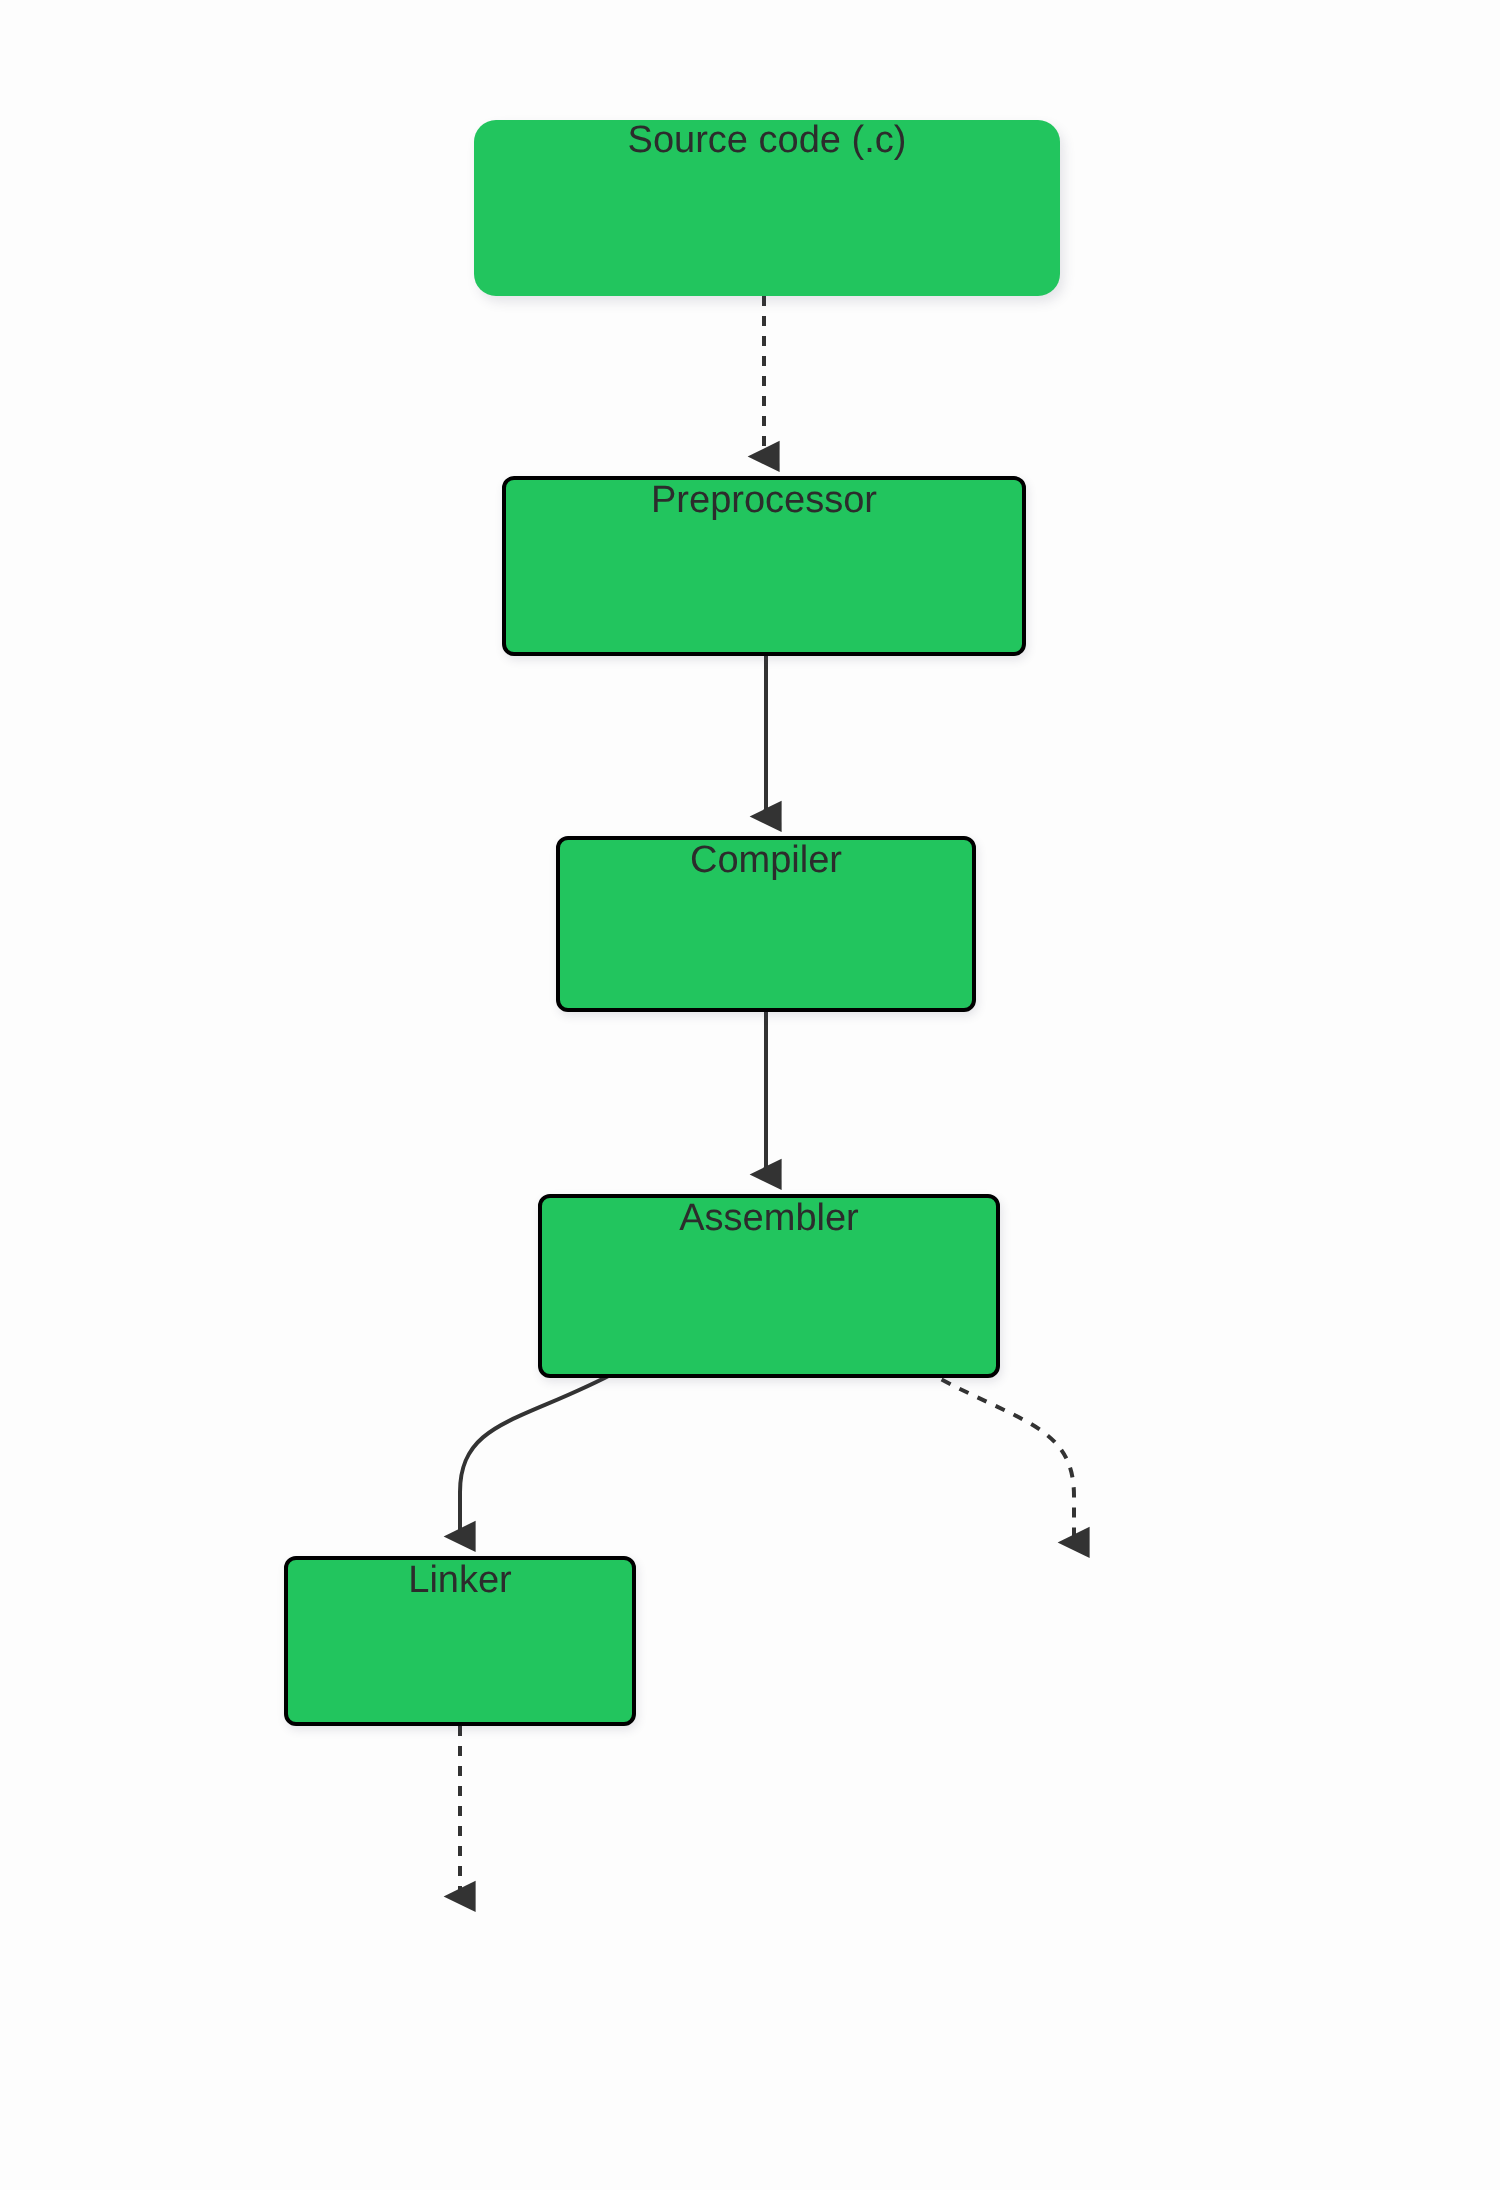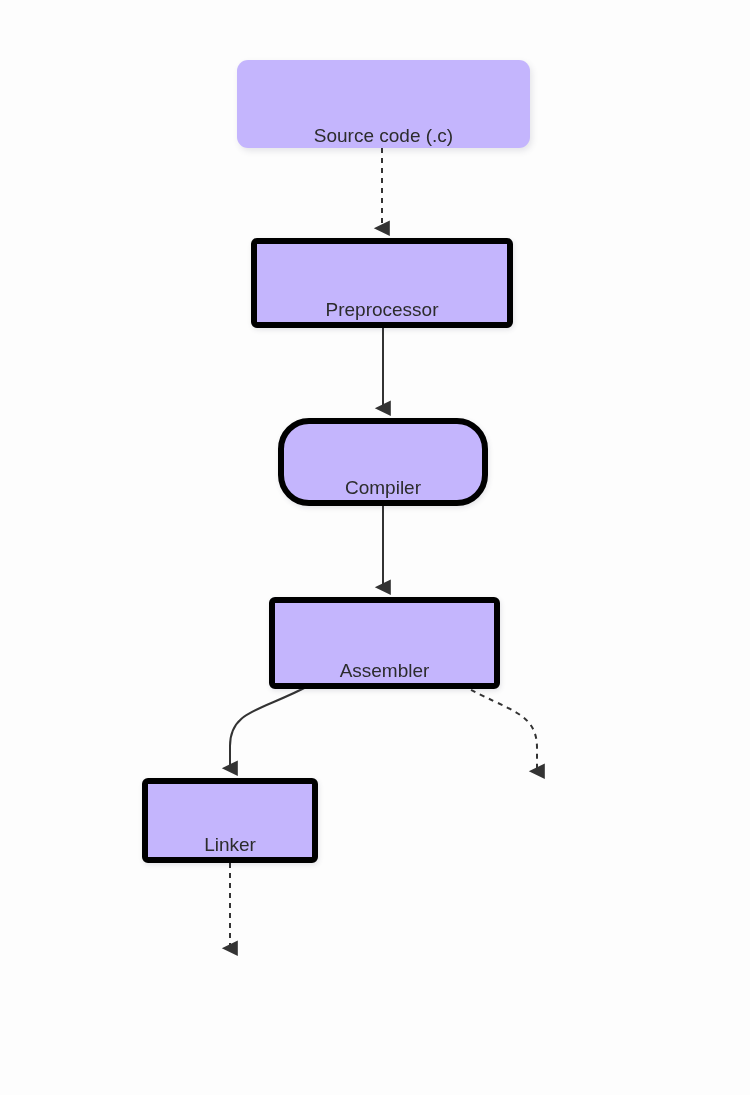--- a/index.html
+++ b/index.html
@@ -25,38 +25,38 @@
     left: 0;
     top: 0;
     width: 750px;
     height: 1095px;
     pointer-events: none;
   }
   .node {
     position: absolute;
     box-sizing: border-box;
     display: flex;
-    align-items: flex-end;
+    align-items: flex-start;
     justify-content: center;
-    background: #c4b5fd;
+    background: #22c55e;
     color: #2c2c2c;
     font-size: 19px;
     font-family: "Liberation Sans", sans-serif;
     line-height: 1.2;
     text-align: center;
     white-space: nowrap;
   }
   .node.plain {
     border-radius: 11px;
     border: none;
     box-shadow: 2px 3px 6px rgba(60, 60, 90, 0.13);
   }
   .node.accent {
     border-radius: 6px;
-    border: 6px solid #000000;
+    border: 2px solid #000000;
     box-shadow: 1px 2px 5px rgba(60, 60, 90, 0.13);
   }
   .node-label {
     pointer-events: none;
   }
 </style>
 </head>
 <body>
 
 <div id="diagram-canvas">
@@ -78,21 +78,21 @@
   </svg>
 
   <div class="node plain" style="left: 237px; top: 60px; width: 293px; height: 88px;">
     <span class="node-label">Source code (.c)</span>
   </div>
 
   <div class="node accent" style="left: 251px; top: 238px; width: 262px; height: 90px;">
     <span class="node-label">Preprocessor</span>
   </div>
 
-  <div class="node accent" style="left: 278px; top: 418px; width: 210px; height: 88px; border-radius: 31px;">
+  <div class="node accent" style="left: 278px; top: 418px; width: 210px; height: 88px;">
     <span class="node-label">Compiler</span>
   </div>
 
   <div class="node accent" style="left: 269px; top: 597px; width: 231px; height: 92px;">
     <span class="node-label">Assembler</span>
   </div>
 
   <div class="node accent" style="left: 142px; top: 778px; width: 176px; height: 85px;">
     <span class="node-label">Linker</span>
   </div>

